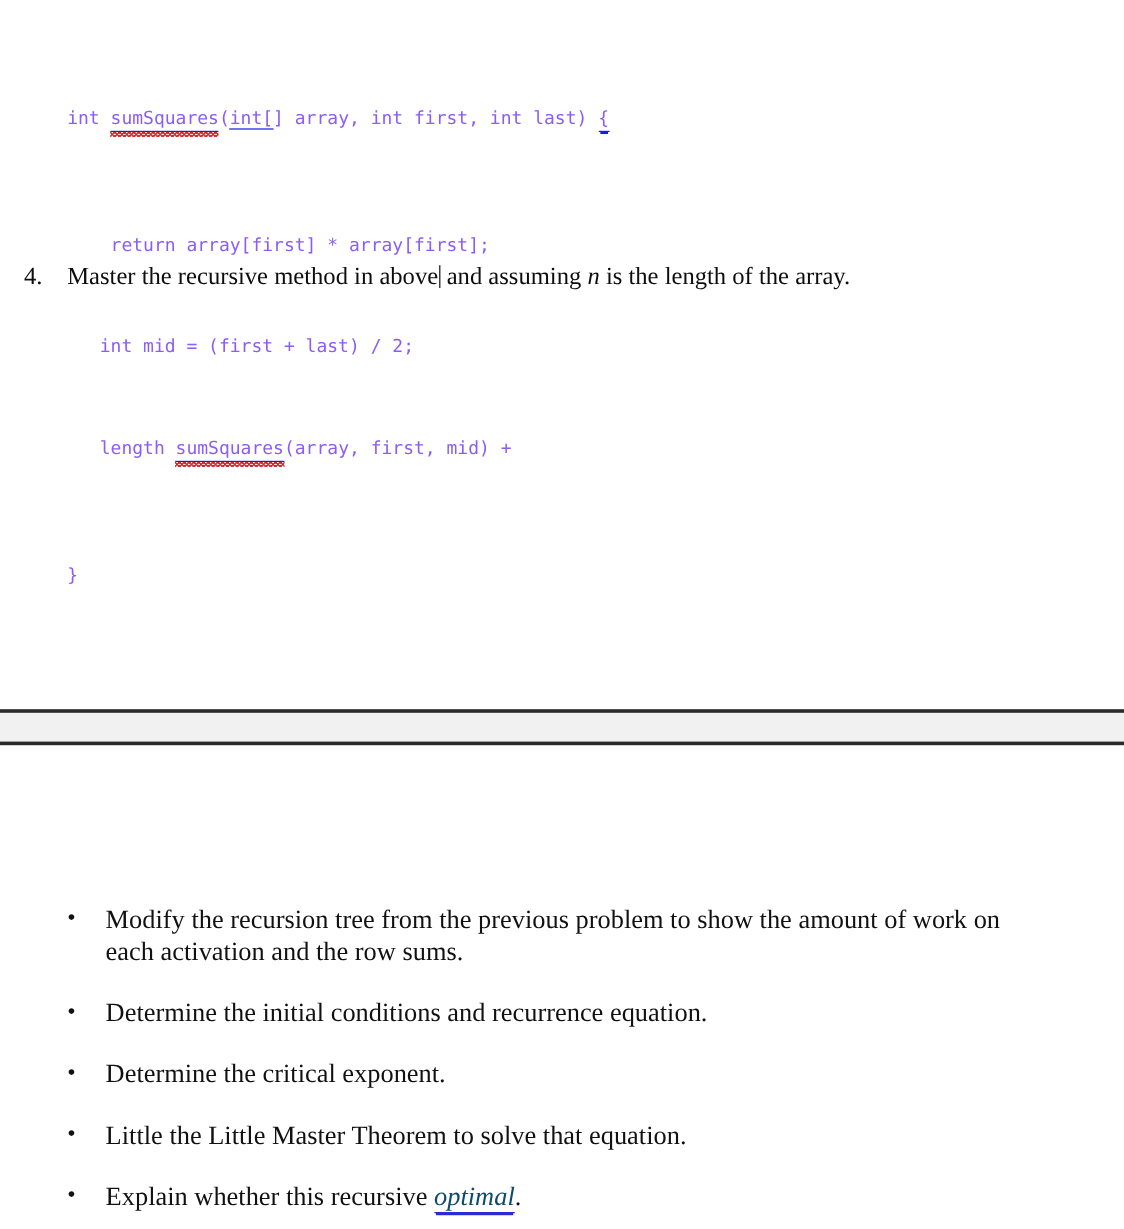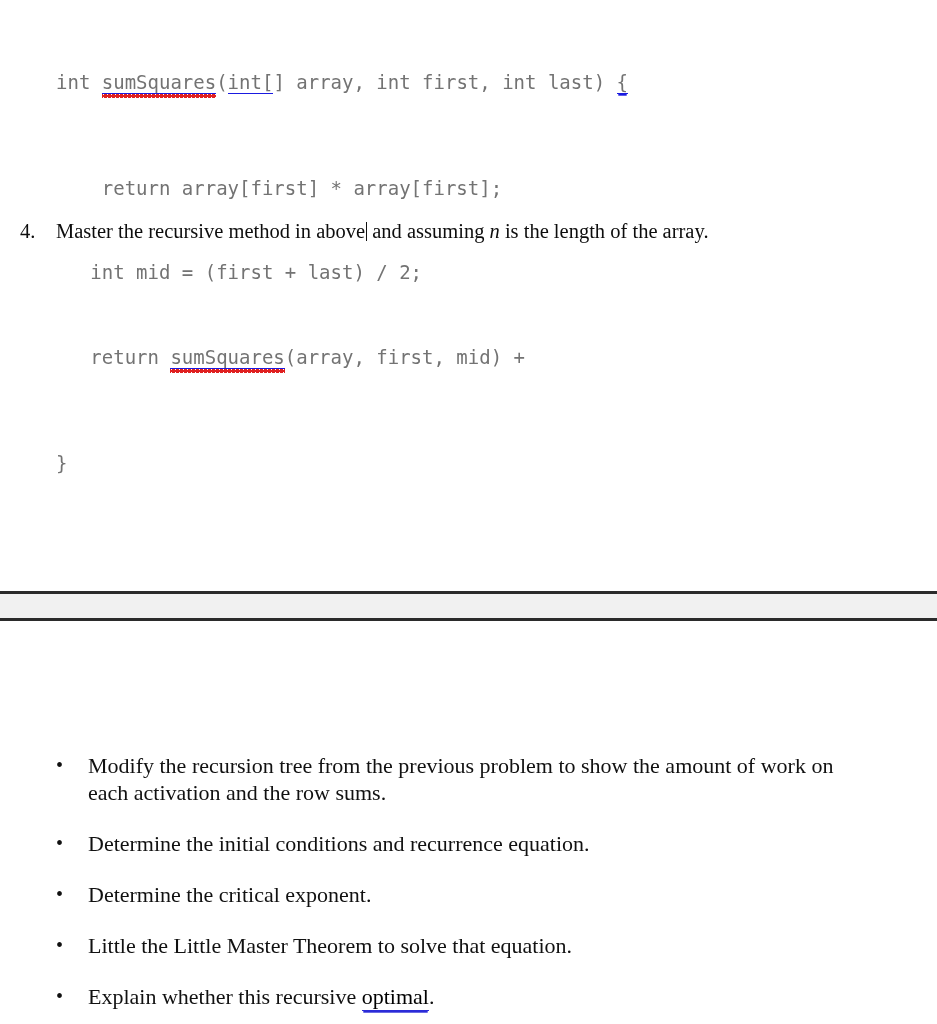--- a/index.html
+++ b/index.html
@@ -14,25 +14,25 @@
     position: relative;
     overflow: hidden;
     font-family: "Liberation Serif", "DejaVu Serif", serif;
     -webkit-font-smoothing: antialiased;
   }
 
   
   .code-block {
     position: absolute;
     left: 56px;
-    top: 8px;
+    top: 24px;
     font-family: "DejaVu Sans Mono", "Liberation Mono", monospace;
-    font-size: 19px;
+    font-size: 15px;
     line-height: 21.2px;
-    color: #737373;
+    color: #8b5cf6;
     white-space: pre;
     letter-spacing: 0px;
   }
   .code-line {
     white-space: pre;
     height: 21.2px;
   }
   
   .u-single {
     position: relative;
@@ -148,38 +148,39 @@
     line-height: 27px;
     color: #111111;
   }
   .bullet-text {
     flex: 1 1 auto;
     max-width: 785px;
   }
   
   .grammar-mark {
     display: inline-block;
-    color: #000000;
+    color: #0c4a6e;
     border-bottom: 1.3px solid #2b2bd8;
     box-shadow: 0 3px 0 -1.3px #2b2bd8;
+    font-style: italic;
   }
 </style>
 </head>
 <body>
 
 <div class="code-block">
 
   <div class="code-line"><span>int </span><span class="sq-red">sumSquares</span><span>(</span><span class="u-single">int[</span><span>] array, int first, int last) </span><span class="u-double">{</span></div>
 
 
   <div class="code-line"><span>    return array[first] * array[first];</span></div>
 
   <div class="code-line"><span>   int mid = (first + last) / 2;</span></div>
 
-  <div class="code-line"><span>   return </span><span class="sq-red">sumSquares</span><span>(array, first, mid) +</span></div>
+  <div class="code-line"><span>   length </span><span class="sq-red">sumSquares</span><span>(array, first, mid) +</span></div>
 
 
   <div class="code-line"><span>}</span></div>
 
 </div>
 
 <div class="numbered-item">
   <span class="item-number">4.</span>
   <span class="item-text"><span>Master the recursive method in above</span><span class="caret"></span><span> and assuming </span><span class="italic-var">n</span><span> is the length of the array.</span></span>
 </div>

